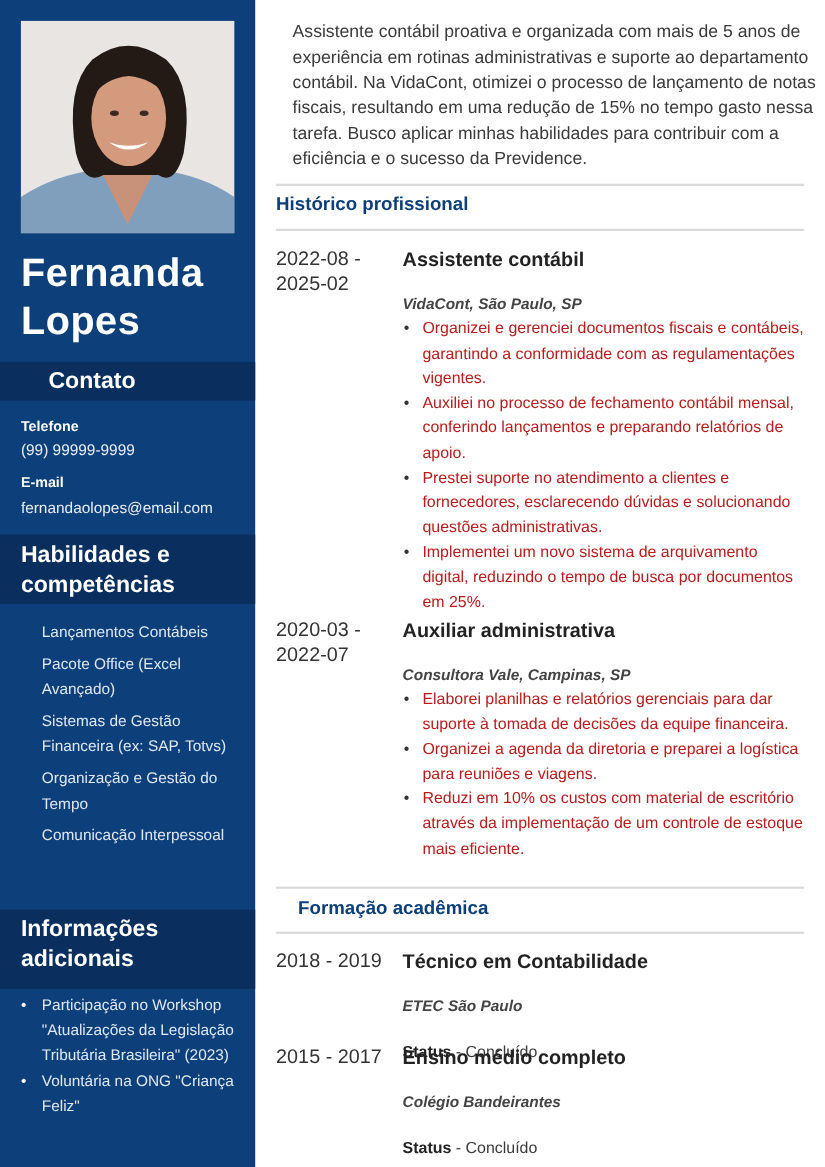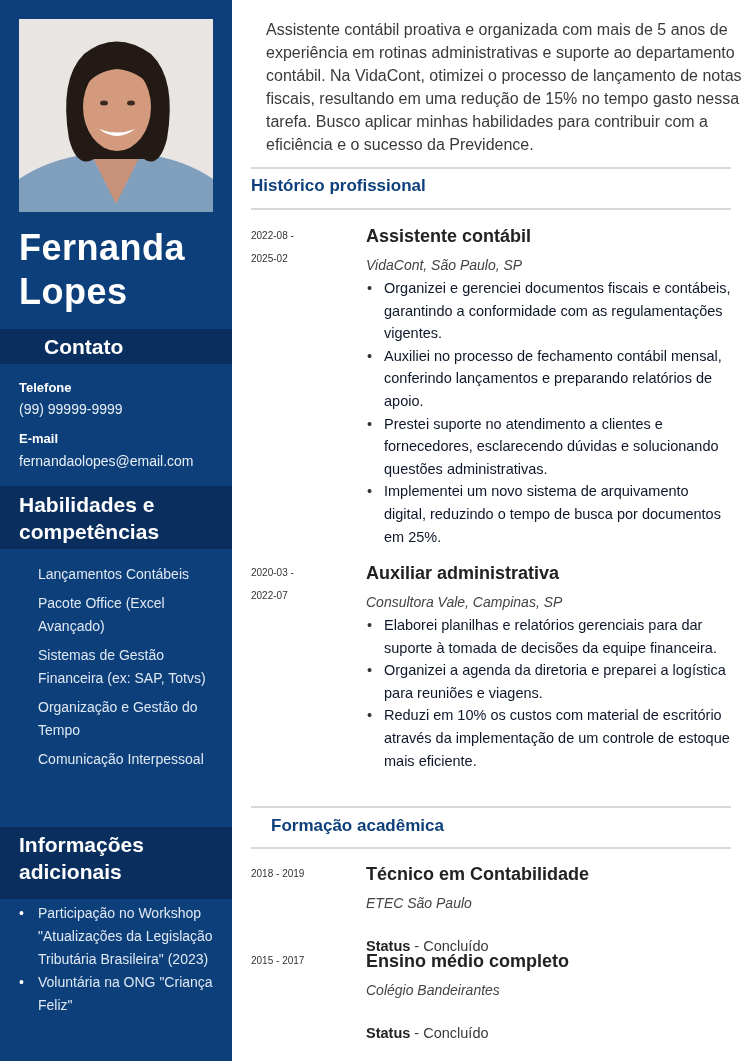--- a/index.html
+++ b/index.html
@@ -29,26 +29,26 @@
   .extra { position: absolute; left: 19px; top: 902px; width: 205px; list-style: none; }
   .extra li { position: relative; padding-left: 19px; font-size: 14px; line-height: 23px; color: #dfe8f3; }
   .extra li::before { content: "•"; position: absolute; left: 0; top: 0; color: #fff; }
 
   .main { position: absolute; left: 251px; top: 0; width: 480px; color: #333; }
   .summary { position: absolute; left: 15px; top: 18px; width: 480px; font-size: 16px; line-height: 23px; color: #3a3a3a; }
   .rule { position: absolute; left: 0; width: 480px; height: 2px; background: #d9d9d9; }
   .sec-title { position: absolute; left: 0; font-size: 17px; font-weight: bold; color: #0d3f7a; }
 
   .entry { position: absolute; left: 0; width: 480px; }
-  .date { position: absolute; left: 0; top: 0; width: 100px; font-size: 10px; line-height: 23px; color: #333; }
+  .date { position: absolute; left: 0; top: 0; width: 100px; font-size: 18px; line-height: 23px; color: #333; }
   .body { position: absolute; left: 115px; top: 0; width: 365px; }
   .job-title { font-size: 18px; font-weight: bold; color: #222; line-height: 24px; }
-  .company { font-size: 14px; font-style: italic; color: #444; line-height: 23px; margin-top: 6px; }
+  .company { font-size: 14px; font-style: italic; color: #444; line-height: 23px; margin-top: 17px; font-weight: bold; }
   .bullets { list-style: none; }
-  .bullets li { position: relative; padding-left: 18px; font-size: 14.5px; line-height: 22.6px; color: #0f172a; }
+  .bullets li { position: relative; padding-left: 18px; font-size: 14.5px; line-height: 22.6px; color: #b91c1c; }
   .bullets li::before { content: "•"; position: absolute; left: 1px; top: 0; color: #333; }
   .status { font-size: 14.5px; line-height: 23px; color: #3a3a3a; margin-top: 20px; }
   .status b { color: #222; }
 </style>
 </head>
 <body>
 
 <aside class="sidebar">
   <div class="photo">
     <svg width="194" height="193" viewBox="0 0 194 193">

